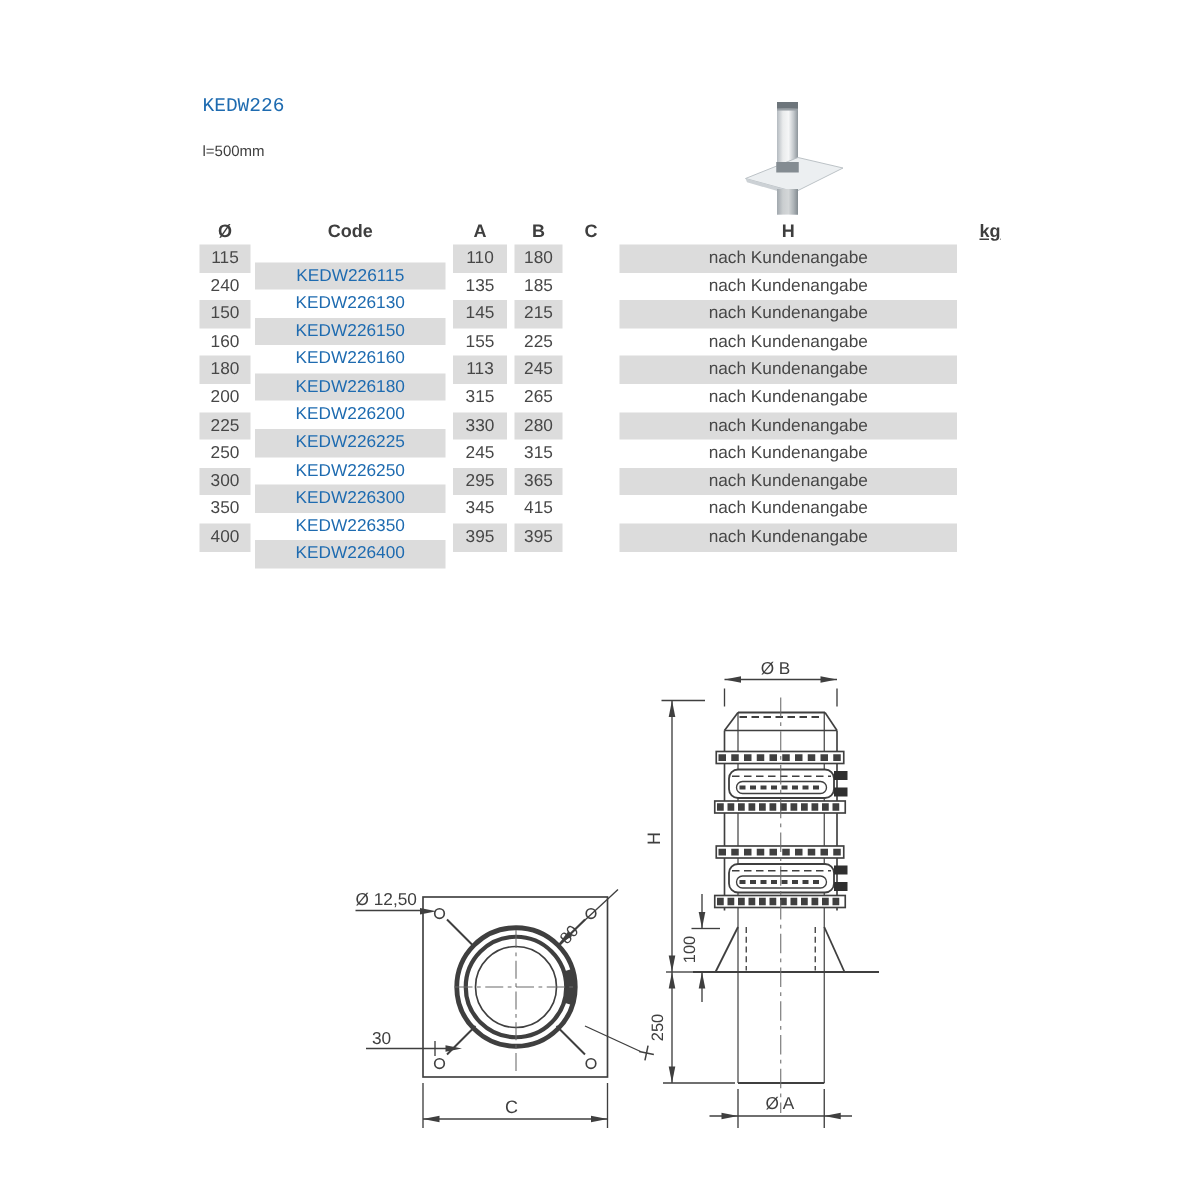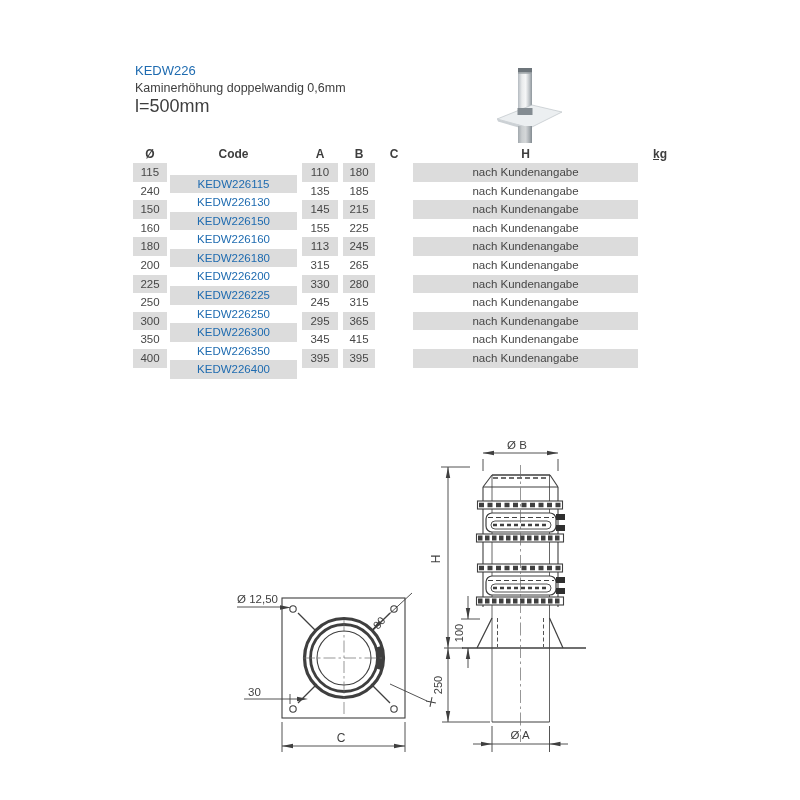--- a/index.html
+++ b/index.html
@@ -1,21 +1,21 @@
 <!DOCTYPE html>
 <html><head>
 <meta charset="utf-8">
 <style>
   html,body{margin:0;padding:0;background:#fff;}
   #page{position:relative;width:800px;height:800px;background:#ffffff;overflow:hidden;
         font-family:"Liberation Sans", sans-serif;}
   
-  #title{position:absolute;left:135px;top:63px;font-size:13px;color:#1e6bb0;}
+  #title{position:absolute;left:135px;top:63px;font-size:13px;color:#1e6bb0;font-family:Liberation Mono, monospace;}
   #desc1{position:absolute;left:135px;top:81px;font-size:12.5px;color:#3e3e3e;}
-  #desc2{position:absolute;left:135px;top:96px;font-size:18px;color:#3e3e3e;}
+  #desc2{position:absolute;left:135px;top:96px;font-size:10px;color:#3e3e3e;}
   
   #photo{position:absolute;left:490px;top:50px;width:100px;height:100px;}
   
   #spec-table{position:absolute;left:133px;top:143px;width:545px;font-size:11.5px;color:#474747;}
   .hrow{display:flex;height:20px;align-items:flex-end;font-weight:bold;font-size:12px;color:#3e3e3e;padding-bottom:2px;box-sizing:border-box;}
   .trow{display:flex;height:18.6px;line-height:18.6px;align-items:center;}
   .cell{text-align:center;box-sizing:border-box;white-space:nowrap;overflow:hidden;}
   .col0{width:34px;}
   .col1{width:127px;margin-left:3px;margin-top:23px;}
   .col2{width:36px;margin-left:5px;}
@@ -28,21 +28,20 @@
   
   #drawing{position:absolute;left:210px;top:430px;width:390px;height:330px;}
   text{font-family:"Liberation Sans", sans-serif;}
 </style>
 </head>
 <body>
 
 <div id="page">
 
   <div id="title">KEDW226</div>
-  <div id="desc1">Kaminerhöhung doppelwandig 0,6mm</div>
   <div id="desc2">l=500mm</div>
 
   <svg id="photo" viewBox="0 0 100 100">
     <defs>
       <linearGradient id="cylGrad" x1="0" y1="0" x2="1" y2="0">
         <stop offset="0" stop-color="#b4bac0"></stop>
         <stop offset="0.28" stop-color="#e9ebec"></stop>
         <stop offset="0.55" stop-color="#f5f6f7"></stop>
         <stop offset="0.8" stop-color="#c1c6ca"></stop>
         <stop offset="1" stop-color="#8d959b"></stop>

